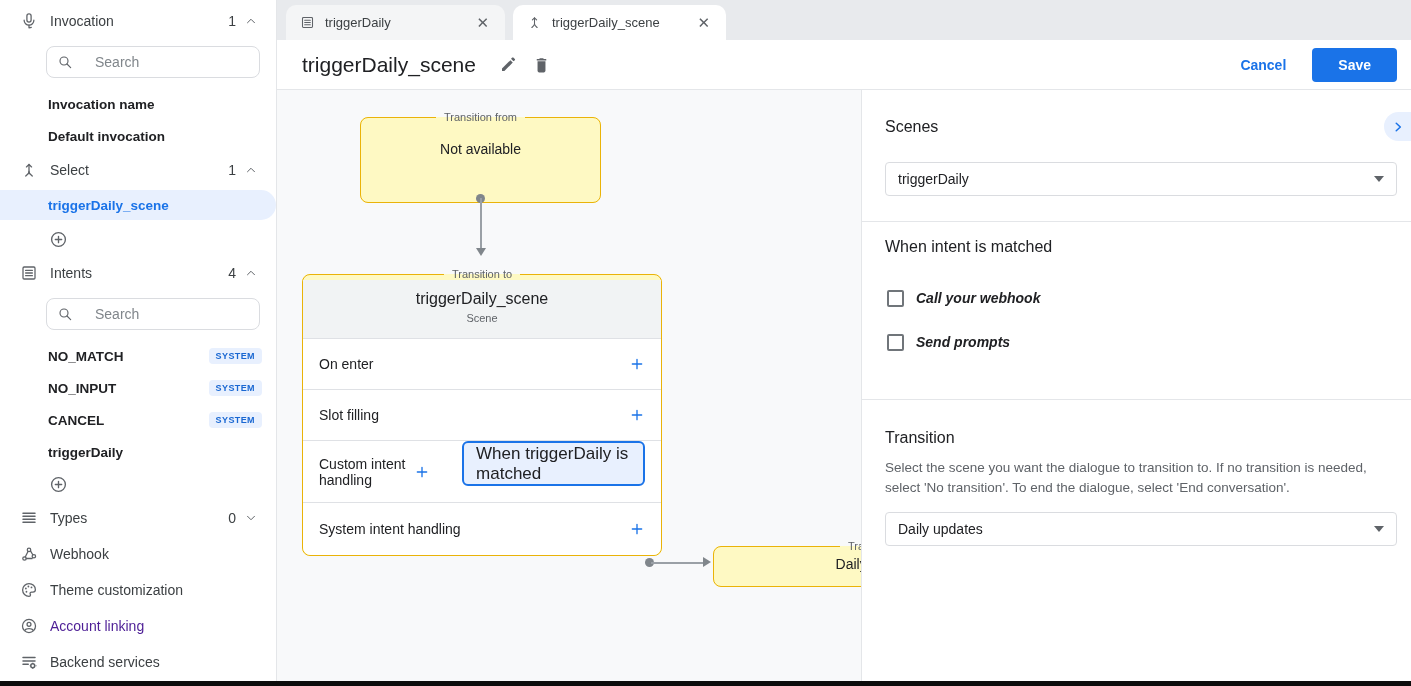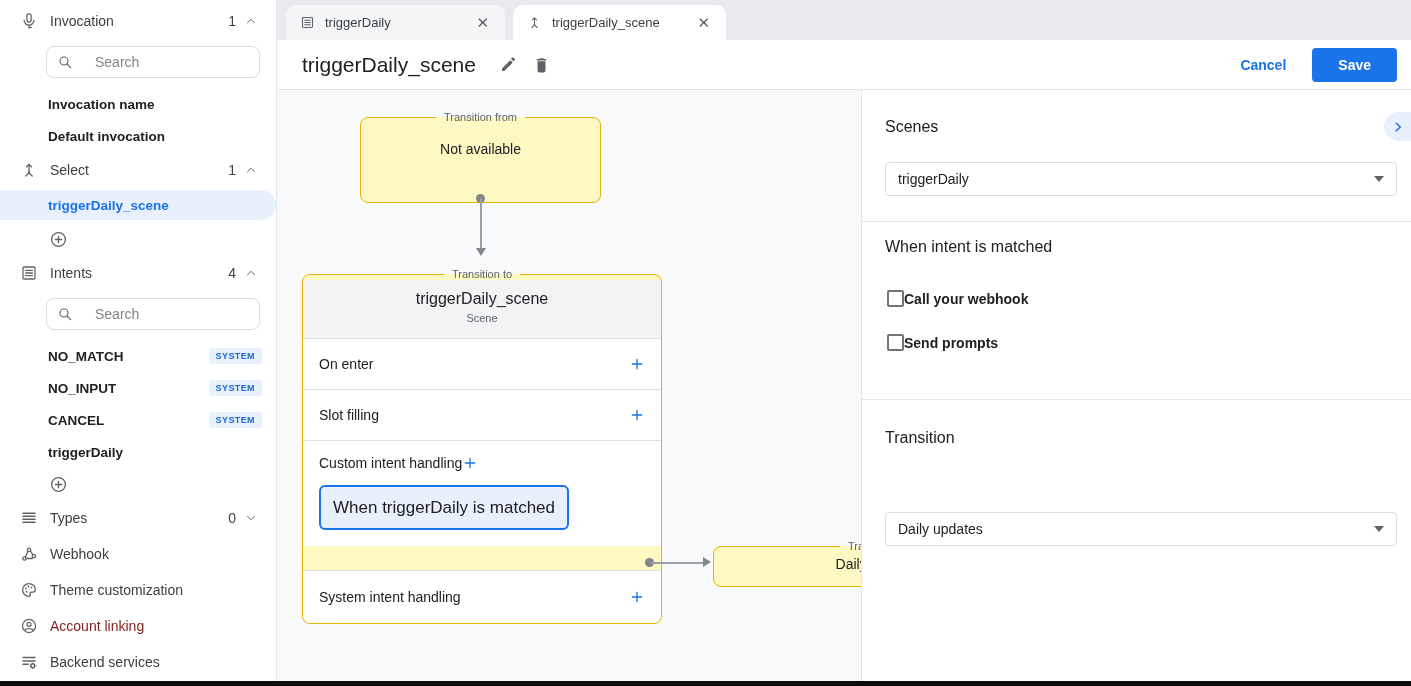--- a/index.html
+++ b/index.html
@@ -58,45 +58,45 @@
   .dot { position:absolute; width:9px; height:9px; border-radius:50%; background:#80868b; }
   .arrow-down { position:absolute; left:199px; top:158px; width:0; height:0;
     border-left:5px solid transparent; border-right:5px solid transparent; border-top:8px solid #80868b; }
 
   .scene-card { left:25px; top:178px; width:360px; padding:0; }
   .scene-card .hdr { background:#f1f3f4; border-radius:0 0 0 0; text-align:center; padding:10px 0 14px 0; }
   .scene-card .hdr .t { font-size:16px; color:#202124; }
   .scene-card .hdr .s { font-size:11px; color:#5f6368; margin-top:4px; }
   .srow { border-top:1px solid #dfe1e5; display:flex; align-items:center; height:51px; padding:8px 16px; background:#fff; font-size:14px; color:#202124; }
   .srow .plus { margin-left:auto; display:flex; }
-  .srow.custom { height:auto; flex-direction:column; align-items:flex-start; padding:0; }
+  .srow.custom { height:auto; flex-direction:row; align-items:center; padding:0; }
   .srow.custom .lblrow { display:flex; align-items:center; height:44px; padding:0 16px; }
   .srow.custom .lblrow .plus { margin-left:auto; }
   .intent-chip { position:relative; margin:0 16px 16px 16px; height:45px; border:2px solid #1a73e8; background:#e8f0fe;
     border-radius:6px; display:flex; align-items:center; padding:0 12px; font-size:17px; color:#202124; }
-  .srow:last-child { border-radius:0 0 8px 8px; height:53px;margin-top:24px; }
+  .srow:last-child { border-radius:0 0 8px 8px; height:53px; }
 
   .chip-dot { left:368px; top:468px; }
   .connector-h { position:absolute; left:374px; top:471.5px; width:54px; height:2px; background:#9aa0a6; }
   .arrow-right { position:absolute; left:426px; top:467px; width:0; height:0;
     border-top:5px solid transparent; border-bottom:5px solid transparent; border-left:8px solid #80868b; }
   .target-box { left:436px; top:450px; width:330px; height:47px; text-align:center; }
   .target-box .body { display:flex; align-items:center; justify-content:center; height:24px; font-size:14px; color:#202124; }
 
   
   .panel { position:relative; width:550px; flex:none; background:#fff; border-left:1px solid #e4e6e9; }
   .panel h2 { position:absolute; left:23px; font-size:16px; font-weight:400; color:#202124; }
   .collapse-btn { position:absolute; right:0; top:22px; width:27px; height:29px; background:#e8f0fe;
     border-radius:15px 0 0 15px; display:flex; align-items:center; justify-content:center; cursor:pointer; }
   .dropdown { position:absolute; left:23px; width:512px; height:34px; border:1px solid #dadce0; border-radius:4px;
     display:flex; align-items:center; padding:0 12px; font-size:14px; color:#202124; cursor:pointer; background:#fff; }
   .dropdown .caret { margin-left:auto; width:0; height:0; border-left:5px solid transparent;
     border-right:5px solid transparent; border-top:6px solid #5f6368; }
   .divider { position:absolute; left:0; width:100%; height:1px; background:#e4e6e9; }
-  .chkrow { position:absolute; left:25px; display:flex; align-items:flex-end; gap:0; }
+  .chkrow { position:absolute; left:25px; display:flex; align-items:flex-start; gap:12px;font-style:italic; }
   .chkbox { width:17px; height:17px; border:2px solid #70757a; border-radius:2px; background:#fff; cursor:pointer; flex:none; }
   .chkrow .clbl { font-size:14px; font-weight:700; color:#202124; }
   .panel .desc { position:absolute; left:23px; width:505px; font-size:13.5px; color:#5f6368; line-height:1.5; }
 
   .bottom-bar { position:absolute; left:0; bottom:0; width:100%; height:5px; background:#0c0c0c; z-index:50; }
 </style>
 </head>
 <body>
 
 <div class="app">
@@ -251,21 +251,21 @@
     </div>
 
     <div class="nav-head" style="height:36px">
       <span class="ico">
         <svg class="icon" width="18" height="18" viewBox="0 0 24 24">
             <circle cx="12" cy="12" r="8.7"></circle>
             <circle cx="12" cy="9.8" r="2.6"></circle>
             <path d="M6.8 17.5c1.2-2.8 9.2-2.8 10.4 0"></path>
           </svg>
       </span>
-      <span class="lbl" style="color:#7f1d1d">Account linking</span>
+      <span class="lbl" style="color:#4c1d95">Account linking</span>
     </div>
 
     <div class="nav-head" style="height:36px">
       <span class="ico">
         <svg class="icon" width="18" height="18" viewBox="0 0 24 24" style="stroke-width:2">
             <path d="M4 6h16M4 10.5h16M4 15h7"></path>
             <circle cx="17" cy="17" r="2.6"></circle>
             <path class="fill" d="M16.2 13h1.6v1.2h-1.6zM16.2 19.8h1.6V21h-1.6zM13 16.2h1.2v1.6H13zM20.8 16.2H22v1.6h-1.2z"></path>
           </svg>
       </span>
@@ -406,20 +406,21 @@
           <span class="clbl">Call your webhook</span>
         </div>
         <div class="chkrow" style="top:244px">
           <span class="chkbox"></span>
           <span class="clbl">Send prompts</span>
         </div>
 
         <div class="divider" style="top:309px"></div>
 
         <h2 style="top:339px">Transition</h2>
+        <p class="desc" style="top:368px">Select the scene you want the dialogue to transition to. If no transition is needed, select 'No transition'. To end the dialogue, select 'End conversation'.</p>
 
         <div class="dropdown" style="top:422px">
           <span>Daily updates</span>
           <span class="caret"></span>
         </div>
       </aside>
     </div>
   </div>
 
   <div class="bottom-bar"></div>

